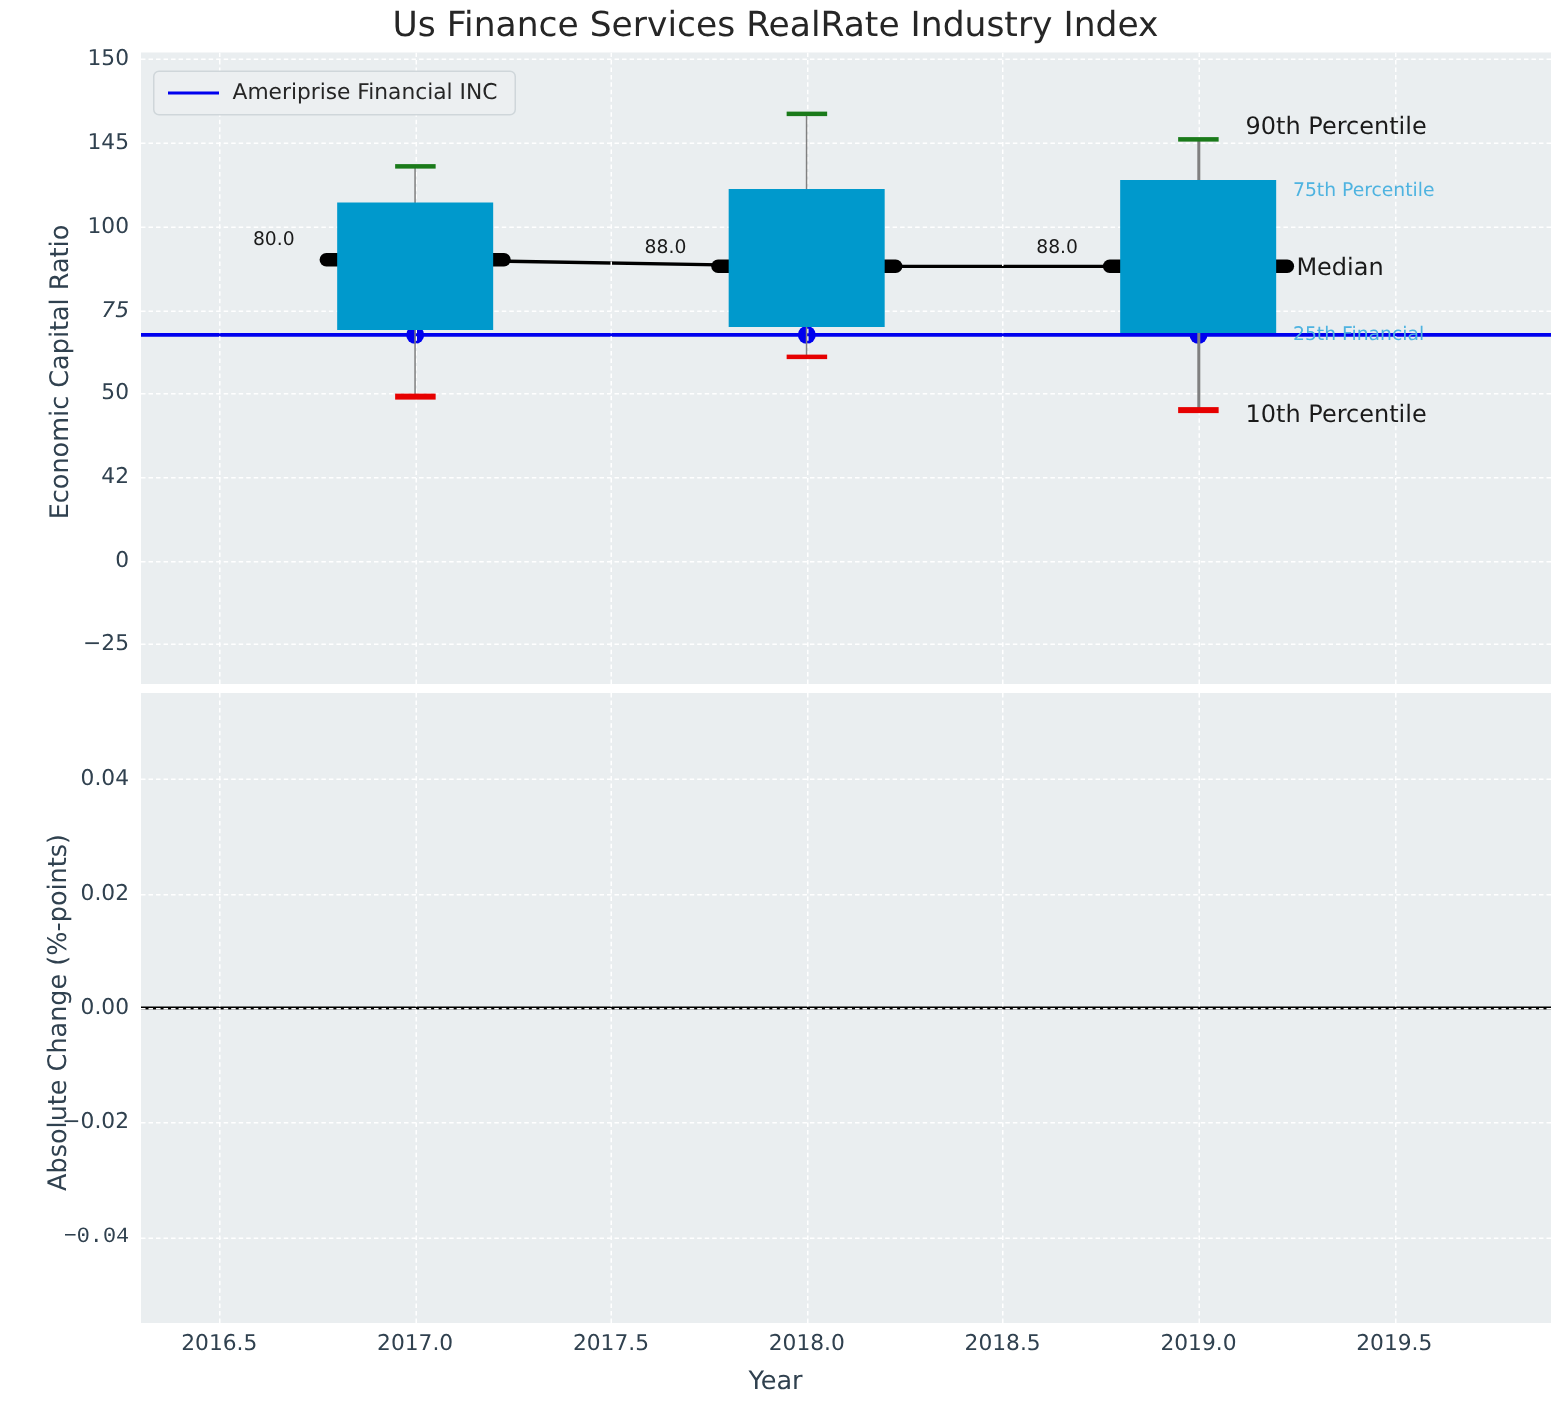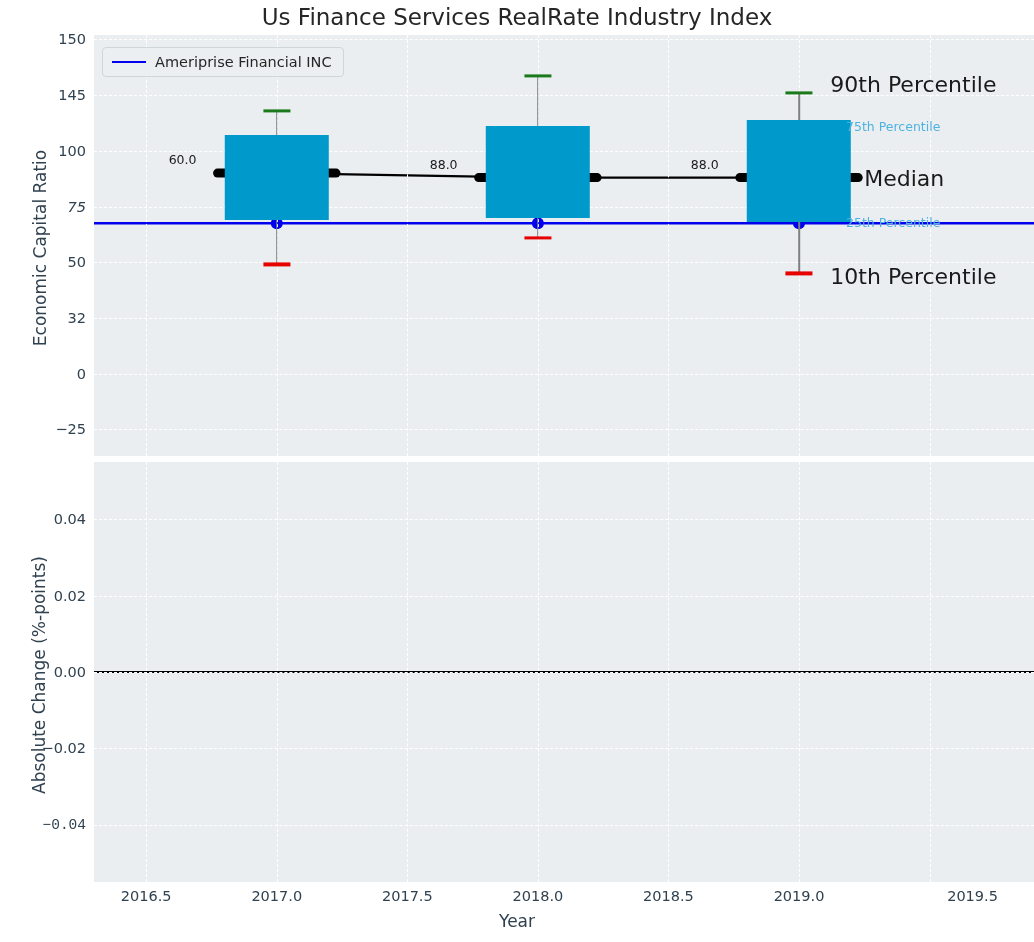--- a/index.html
+++ b/index.html
@@ -154,22 +154,22 @@
     width: 100%; height: 100%;
     overflow: visible;
     pointer-events: none;
   }
   
   .annot {
     position: absolute;
     white-space: nowrap;
     transform: translateY(-50%);
   }
-  .annot-dark { font-size: 22px; color: #1a1a1a; }
-  .annot-light { font-size: 12.5px; color: #4eb3e0; }
+  .annot-dark { font-size: 16px; color: #1a1a1a; }
+  .annot-light { font-size: 12.5px; color: #4eb3e0; margin-left: 16px; }
   
   #legend {
     position: absolute;
     left: 102px;
     top: 47px;
     display: flex;
     align-items: center;
     gap: 9px;
     padding: 6px 11px 6px 9px;
     background: #eceff1;
@@ -222,45 +222,45 @@
       <div class="gridline-v" style="left: 182.778px;"></div>
       <div class="gridline-v" style="left: 313.333px;"></div>
       <div class="gridline-v" style="left: 443.889px;"></div>
       <div class="gridline-v" style="left: 574.444px;"></div>
       <div class="gridline-v" style="left: 705px;"></div>
       <div class="gridline-v" style="left: 835.556px;"></div>
       <div class="whisker-line" style="left: 182.778px; top: 75.7354px; height: 153.698px;"></div>
       <div class="box-rect" style="left: 182.778px; width: 104.444px; top: 100.238px; height: 84.6455px;"></div>
       <div class="cap-high" style="left: 182.778px; width: 27.1556px; top: 75.7354px;"></div>
       <div class="cap-low" style="left: 182.778px; width: 27.1556px; top: 229.434px;"></div>
-      <div class="median-value-label" style="left: 88.5556px; top: 124.106px;">60.0</div>
+      <div class="median-value-label" style="left: 88.5556px; top: 124.106px;">80.0</div>
       <div class="whisker-line" style="left: 443.889px; top: 41.209px; height: 161.495px;"></div>
       <div class="box-rect" style="left: 443.889px; width: 104.444px; top: 91.328px; height: 91.328px;"></div>
       <div class="cap-high" style="left: 443.889px; width: 27.1556px; top: 41.209px;"></div>
       <div class="cap-low" style="left: 443.889px; width: 27.1556px; top: 202.704px;"></div>
       <div class="median-value-label" style="left: 349.667px; top: 128.561px;">88.0</div>
       <div class="whisker-line" style="left: 705px; top: 57.9153px; height: 180.429px;"></div>
       <div class="box-rect" style="left: 705px; width: 104.444px; top: 84.6455px; height: 102.466px;"></div>
       <div class="cap-high" style="left: 705px; width: 27.1556px; top: 57.9153px;"></div>
       <div class="cap-low" style="left: 705px; width: 27.1556px; top: 238.344px;"></div>
       <div class="median-value-label" style="left: 610.778px; top: 128.561px;">88.0</div>
       <div class="annot annot-dark" style="left: 736.333px; top: 49.0053px;">90th Percentile</div>
       <div class="annot annot-light" style="left: 752px; top: 91.328px;">75th Percentile</div>
       <div class="annot annot-dark" style="left: 770.278px; top: 142.561px;">Median</div>
-      <div class="annot annot-light" style="left: 752px; top: 187.111px;">25th Percentile</div>
+      <div class="annot annot-light" style="left: 752px; top: 187.111px;">25th Financial</div>
       <div class="annot annot-dark" style="left: 736.333px; top: 240.571px;">10th Percentile</div>
     </div>
 
   <div id="ytick-col-top">
       <div class="ytick" style="top: 4.45503px; text-align: right;">150</div>
       <div class="ytick" style="top: 60.1429px;">145</div>
       <div class="ytick" style="top: 115.831px;">100</div>
       <div class="ytick" style="top: 171.519px; font-style: italic;">75</div>
       <div class="ytick" style="top: 227.206px;">50</div>
-      <div class="ytick" style="top: 282.894px;">32</div>
+      <div class="ytick" style="top: 282.894px;">42</div>
       <div class="ytick" style="top: 338.582px;">0</div>
       <div class="ytick" style="top: 394.27px;">−25</div>
     </div>
   <div class="ylabel" id="ylabel-top">Economic Capital Ratio</div>
 
   <div class="panel" id="panel-bottom">
     <svg id="zero-path">
         <line x1="0" x2="940" y1="210" y2="210" stroke="#000000" stroke-width="2"></line>
       </svg>
   <div class="gridline-h" style="top: 57.2727px;"></div>
@@ -286,21 +286,21 @@
     </div>
   <div class="ylabel" id="ylabel-bottom">Absolute Change (%-points)</div>
 
   <div id="xtick-row">
       <div class="xtick" style="left: 146.222px;">2016.5</div>
       <div class="xtick" style="left: 276.778px;">2017.0</div>
       <div class="xtick" style="left: 407.333px;">2017.5</div>
       <div class="xtick" style="left: 537.889px;">2018.0</div>
       <div class="xtick" style="left: 668.444px;">2018.5</div>
       <div class="xtick" style="left: 799px;">2019.0</div>
-      <div class="xtick" style="left: 929.556px; margin-left: 43px;">2019.5</div>
+      <div class="xtick" style="left: 929.556px;">2019.5</div>
     </div>
   <div id="legend">
     <span id="legend-swatch"></span>
     <span id="legend-label">Ameriprise Financial INC</span>
   </div>
 
   <div id="xlabel">Year</div>
 
 </div>
 

